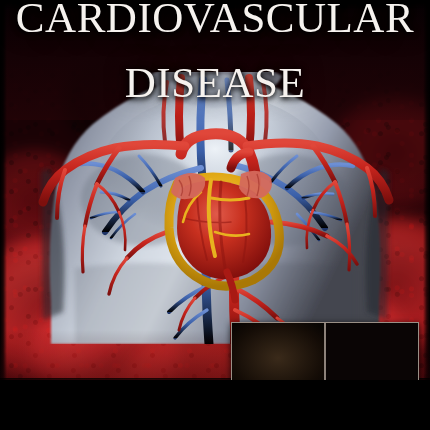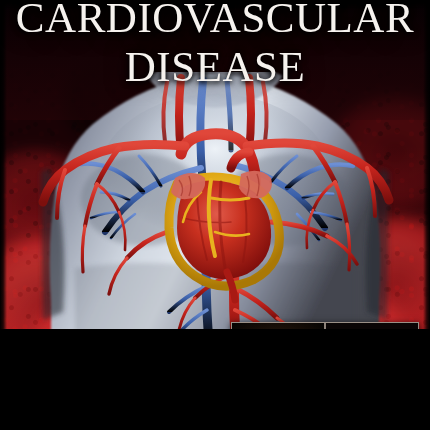--- a/index.html
+++ b/index.html
@@ -1,18 +1,18 @@
 <!DOCTYPE html>
 <html><head>
 <meta charset="utf-8">
 <style>
   html,body{margin:0;padding:0;background:#000;}
   body{width:430px;height:430px;overflow:hidden;font-family:"Liberation Serif",serif;}
 
-  .cover{position:relative;width:430px;height:329px;overflow:hidden;background:#1a0206;}
+  .cover{position:relative;width:430px;height:380px;overflow:hidden;background:#1a0206;}
 
   
   .bg-base{position:absolute;inset:0;
     background:
       radial-gradient(ellipse 150% 70% at 50% 100%, #9c1414 0%, #6d0d10 30%, #3a0509 60%, #1a0205 85%),
       linear-gradient(180deg,#0a0204 0%, #2a0307 22%, #4a070c 55%, #7d1013 78%, #a31a16 100%);
   }
   .bg-top-dark{position:absolute;left:0;right:0;top:0;height:120px;
     background:linear-gradient(180deg,#050103 0%, rgba(20,2,5,.92) 45%, rgba(45,5,9,.35) 100%);}
 
@@ -44,21 +44,21 @@
     background:linear-gradient(270deg,#000 0%,rgba(0,0,0,.75) 45%,transparent 100%);}
   .vig-top{position:absolute;left:0;right:0;top:0;height:10px;
     background:linear-gradient(180deg,#000 0%,transparent 100%);}
 
   
   .title-block{position:absolute;left:0;right:0;top:-4px;text-align:center;z-index:6;}
   .title-line{font-family:"Liberation Serif",serif;color:#f6f2ee;font-weight:400;
     letter-spacing:.012em;line-height:1;
     text-shadow:0 0 7px rgba(0,0,0,.95),0 2px 5px rgba(0,0,0,.9),0 0 22px rgba(0,0,0,.8);}
   .title-1{font-size:43px;}
-  .title-2{font-size:43px;margin-top:6px;}
+  .title-2{font-size:43px;margin-top:22px;}
 
   
   .rule-line{position:absolute;left:0;right:0;top:383px;height:3px;
     background:linear-gradient(90deg,#7d85bd 0%,#a7accd 25%,#b9bedb 55%,#8a90c4 100%);z-index:7;}
   .rule-shadow{position:absolute;left:0;right:0;top:378px;height:5px;
     background:linear-gradient(180deg,rgba(0,0,0,.85),rgba(0,0,0,.3));z-index:6;}
   .band-red{position:absolute;left:0;right:0;top:386px;height:38px;z-index:5;
     background:linear-gradient(180deg,#8e1110 0%,#a81a15 40%,#7c0f10 100%);}
   .band-red .grain{opacity:.55;}
   .band-dark{position:absolute;left:0;right:0;top:421px;height:3px;background:#2a0406;z-index:8;}

